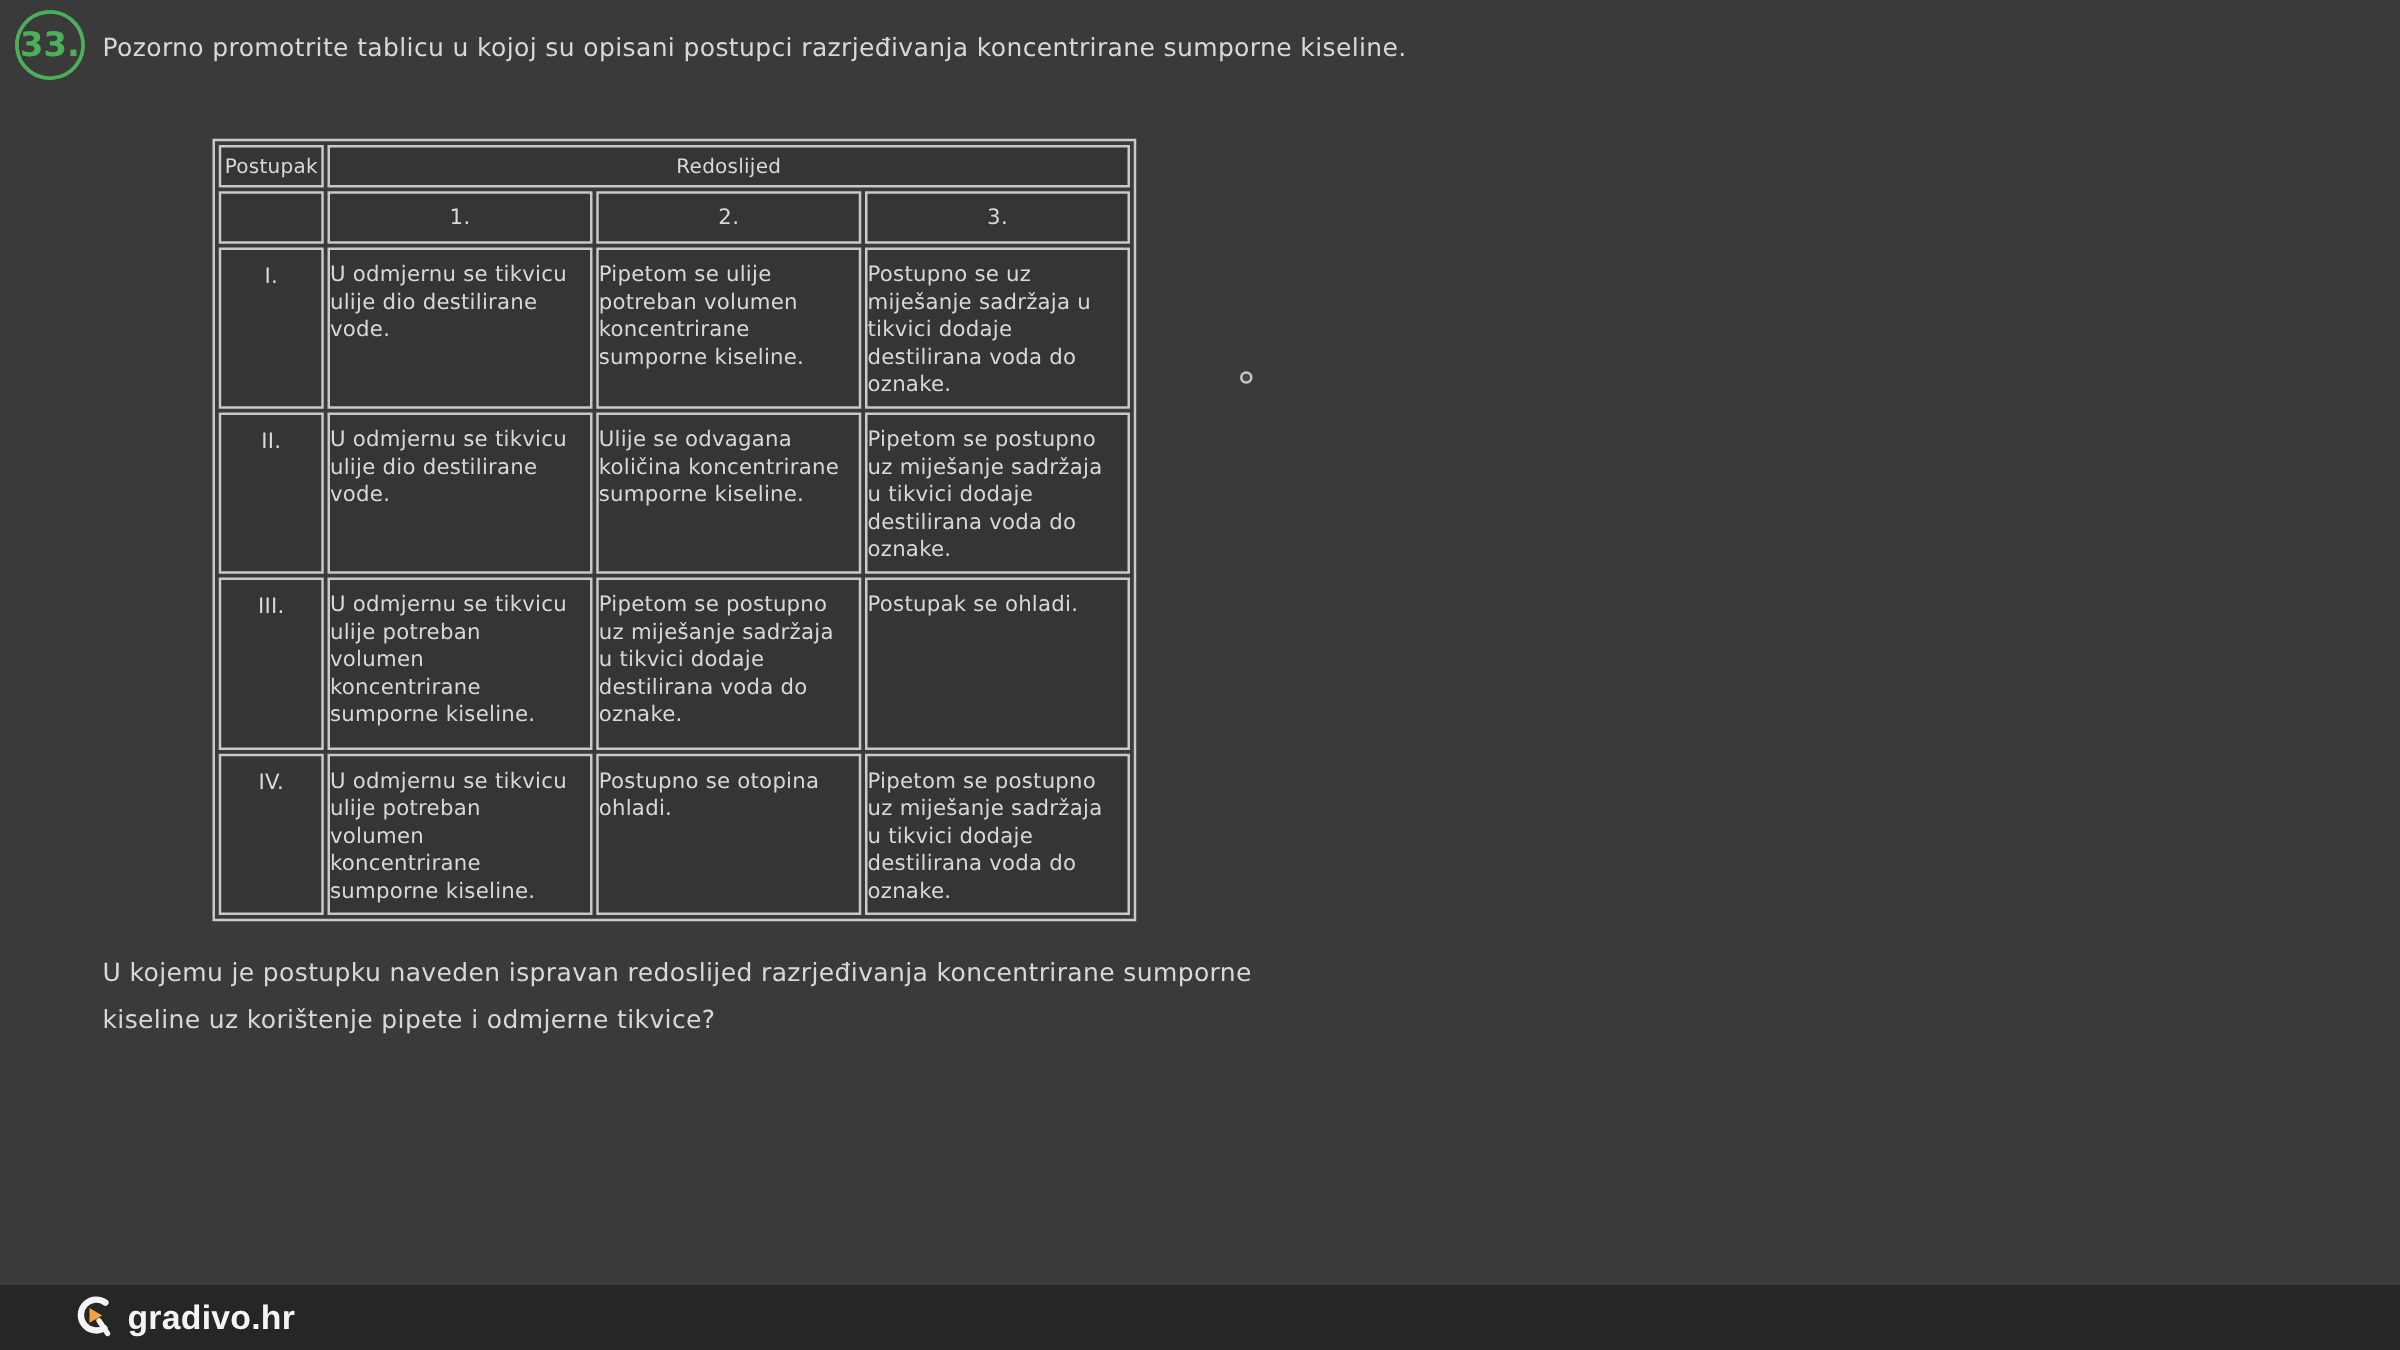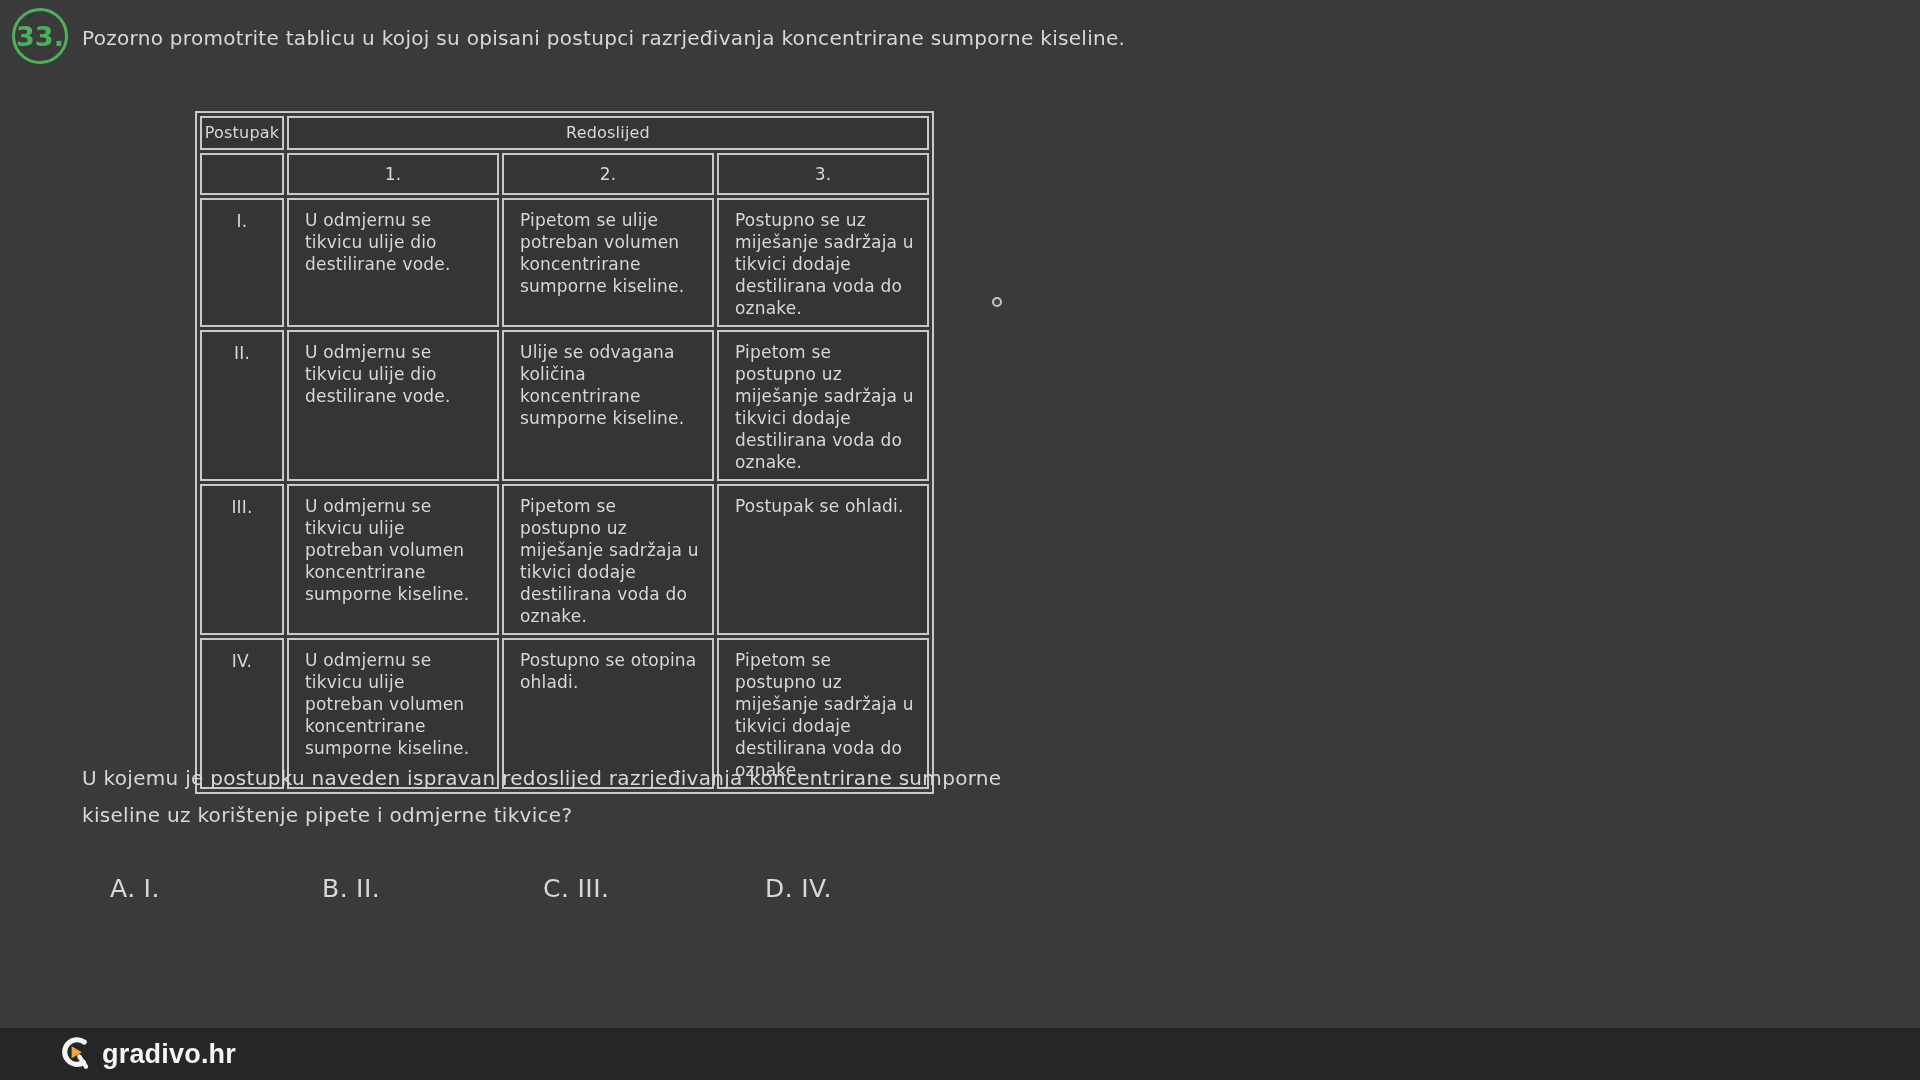--- a/index.html
+++ b/index.html
@@ -28,35 +28,34 @@
     position:absolute;left:82px;top:20px;width:1060px;
     font-size:20px;line-height:37px;letter-spacing:0.3px;
   }
 
   
   .qtable{
     position:absolute;left:170px;top:111px;
     border-collapse:separate;border-spacing:3px;
     border:2px solid var(--border);
     table-layout:fixed;
-    margin-left:25px;
   }
   .qtable th,.qtable td{
     border:2px solid var(--border);
     background:var(--cell-bg);
     font-weight:normal;
     font-size:17px;line-height:22px;letter-spacing:0.2px;
     color:var(--text);
   }
   .col-label{width:84px;}
   .col-step{width:212px;}
   .qtable th{text-align:center;vertical-align:middle;}
   .row-h1 th{height:34px;font-size:16px;}
   .row-h2 th{height:42px;}
-  .qtable td{vertical-align:top;padding:9px 10px 6px 16px;}
+  .qtable td{vertical-align:top;padding:9px 10px 6px 0;}
   .qtable td.rowlabel{text-align:center;padding:10px 2px;}
   .r0 td{height:126px;}
   .r1 td{height:108px;}
   .r2 td{height:138px;}
   .r3 td{height:110px;}
 
   .prompt{
     position:absolute;left:82px;top:760px;width:990px;
     font-size:20px;line-height:37px;letter-spacing:0.3px;
   }
@@ -136,34 +135,20 @@
       <td class="rowlabel">IV.</td>
       <td>U odmjernu se tikvicu ulije potreban volumen koncentrirane sumporne kiseline.</td>
       <td>Postupno se otopina ohladi.</td>
       <td>Pipetom se postupno uz miješanje sadržaja u tikvici dodaje destilirana voda do oznake.</td>
     </tr>
   </tbody>
     </table>
 
   <div class="prompt">U kojemu je postupku naveden ispravan redoslijed razrjeđivanja koncentrirane sumporne kiseline uz korištenje pipete i odmjerne tikvice?</div>
 
-  <div class="answers">
-    <div class="answer answer-a">
-      <span>A.</span><span class="roman">I.</span>
-    </div>
-    <div class="answer answer-b">
-      <span>B.</span><span class="roman">II.</span>
-    </div>
-    <div class="answer answer-c">
-      <span>C.</span><span class="roman">III.</span>
-    </div>
-    <div class="answer answer-d">
-      <span>D.</span><span class="roman">IV.</span>
-    </div>
-  </div>
 
   <div class="cursor-dot"></div>
 
   <div class="footer">
     <span class="logo-icon">
       <svg viewBox="0 0 40 46" width="34" height="40">
         <path d="M 31 9 A 14.5 14.5 0 1 0 30 33" fill="none" stroke="#f5f5f5" stroke-width="6" stroke-linecap="round"></path>
         <path d="M 25 26 L 33 38" fill="none" stroke="#f5f5f5" stroke-width="5" stroke-linecap="round"></path>
         <path d="M 16 14 L 28 21 L 16 28 Z" fill="#f2a33c"></path>
       </svg>

